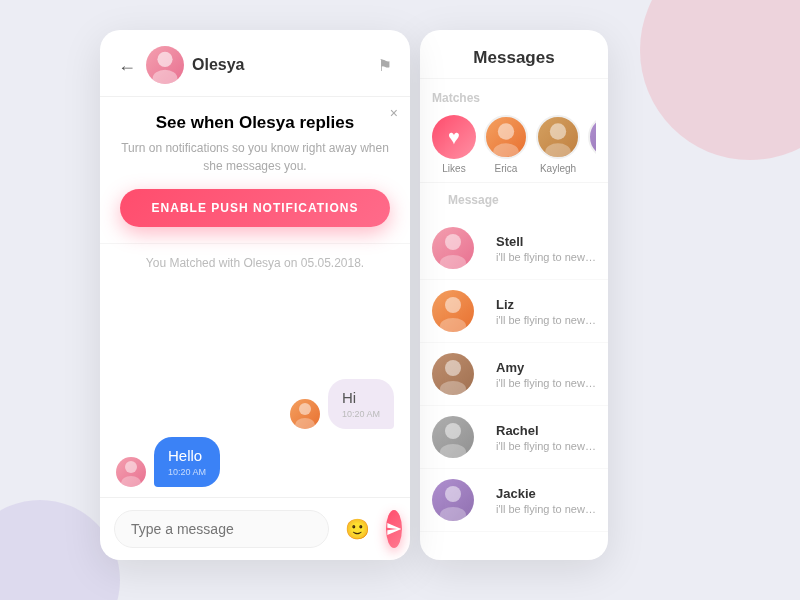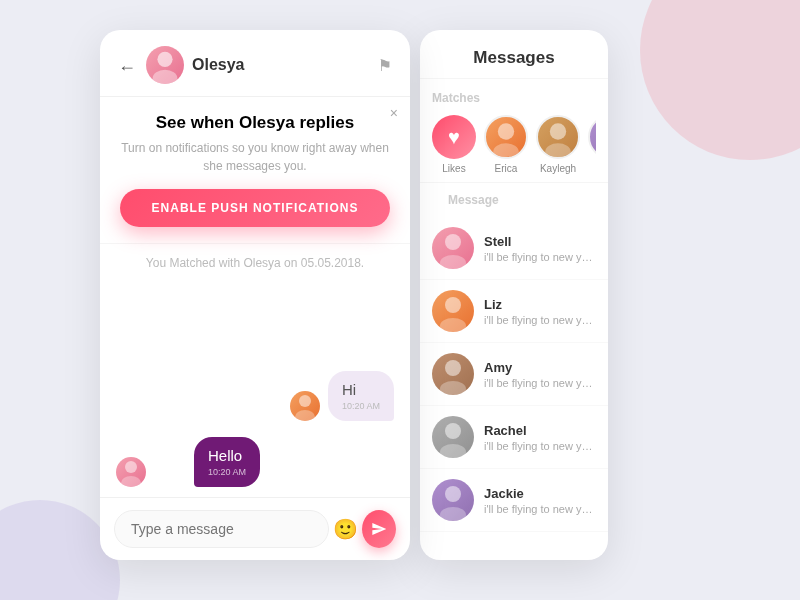--- a/index.html
+++ b/index.html
@@ -147,21 +147,21 @@
       padding: 12px 0;
     }
 
     
     .chat-messages {
       flex: 1;
       padding: 10px 16px;
       display: flex;
       flex-direction: column;
       justify-content: flex-end;
-      gap: 16px;
+      gap: 8px;
       overflow-y: auto;
     }
 
     .message-row {
       display: flex;
       align-items: flex-end;
       gap: 8px;
     }
 
     .message-row.right {
@@ -180,24 +180,23 @@
     .bubble {
       max-width: 180px;
       padding: 10px 14px;
       border-radius: 18px;
       font-size: 15px;
       font-weight: 500;
       position: relative;
     }
 
     .bubble.received {
-      background: #701a75;
+      background: #3b82f6;
       color: #fff;
       border-bottom-left-radius: 4px;
-      margin-left: 40px;
     }
 
     .bubble.sent {
       background: #f0e8f5;
       color: #555;
       border-bottom-right-radius: 4px;
     }
 
     .bubble-time {
       font-size: 9px;
@@ -208,21 +207,21 @@
 
     .bubble.sent .bubble-time {
       color: #bbb;
     }
 
     
     .chat-input-area {
       padding: 12px 14px;
       display: flex;
       align-items: center;
-      gap: 4px;
+      gap: 16px;
       border-top: 1px solid #f0f0f0;
     }
 
     .chat-input {
       flex: 1;
       border: 1.5px solid #eee;
       border-radius: 25px;
       padding: 10px 16px;
       font-size: 14px;
       color: #aaa;
@@ -342,21 +341,21 @@
       flex: 1;
       overflow-y: auto;
     }
 
     .conv-item {
       display: flex;
       align-items: center;
       padding: 10px 12px;
       border-bottom: 1px solid #f8f8f8;
       cursor: pointer;
-      gap: 10px;
+      gap: 22px;
     }
 
     .conv-avatar {
       width: 42px;
       height: 42px;
       border-radius: 50%;
       flex-shrink: 0;
     }
 
     .conv-info {

